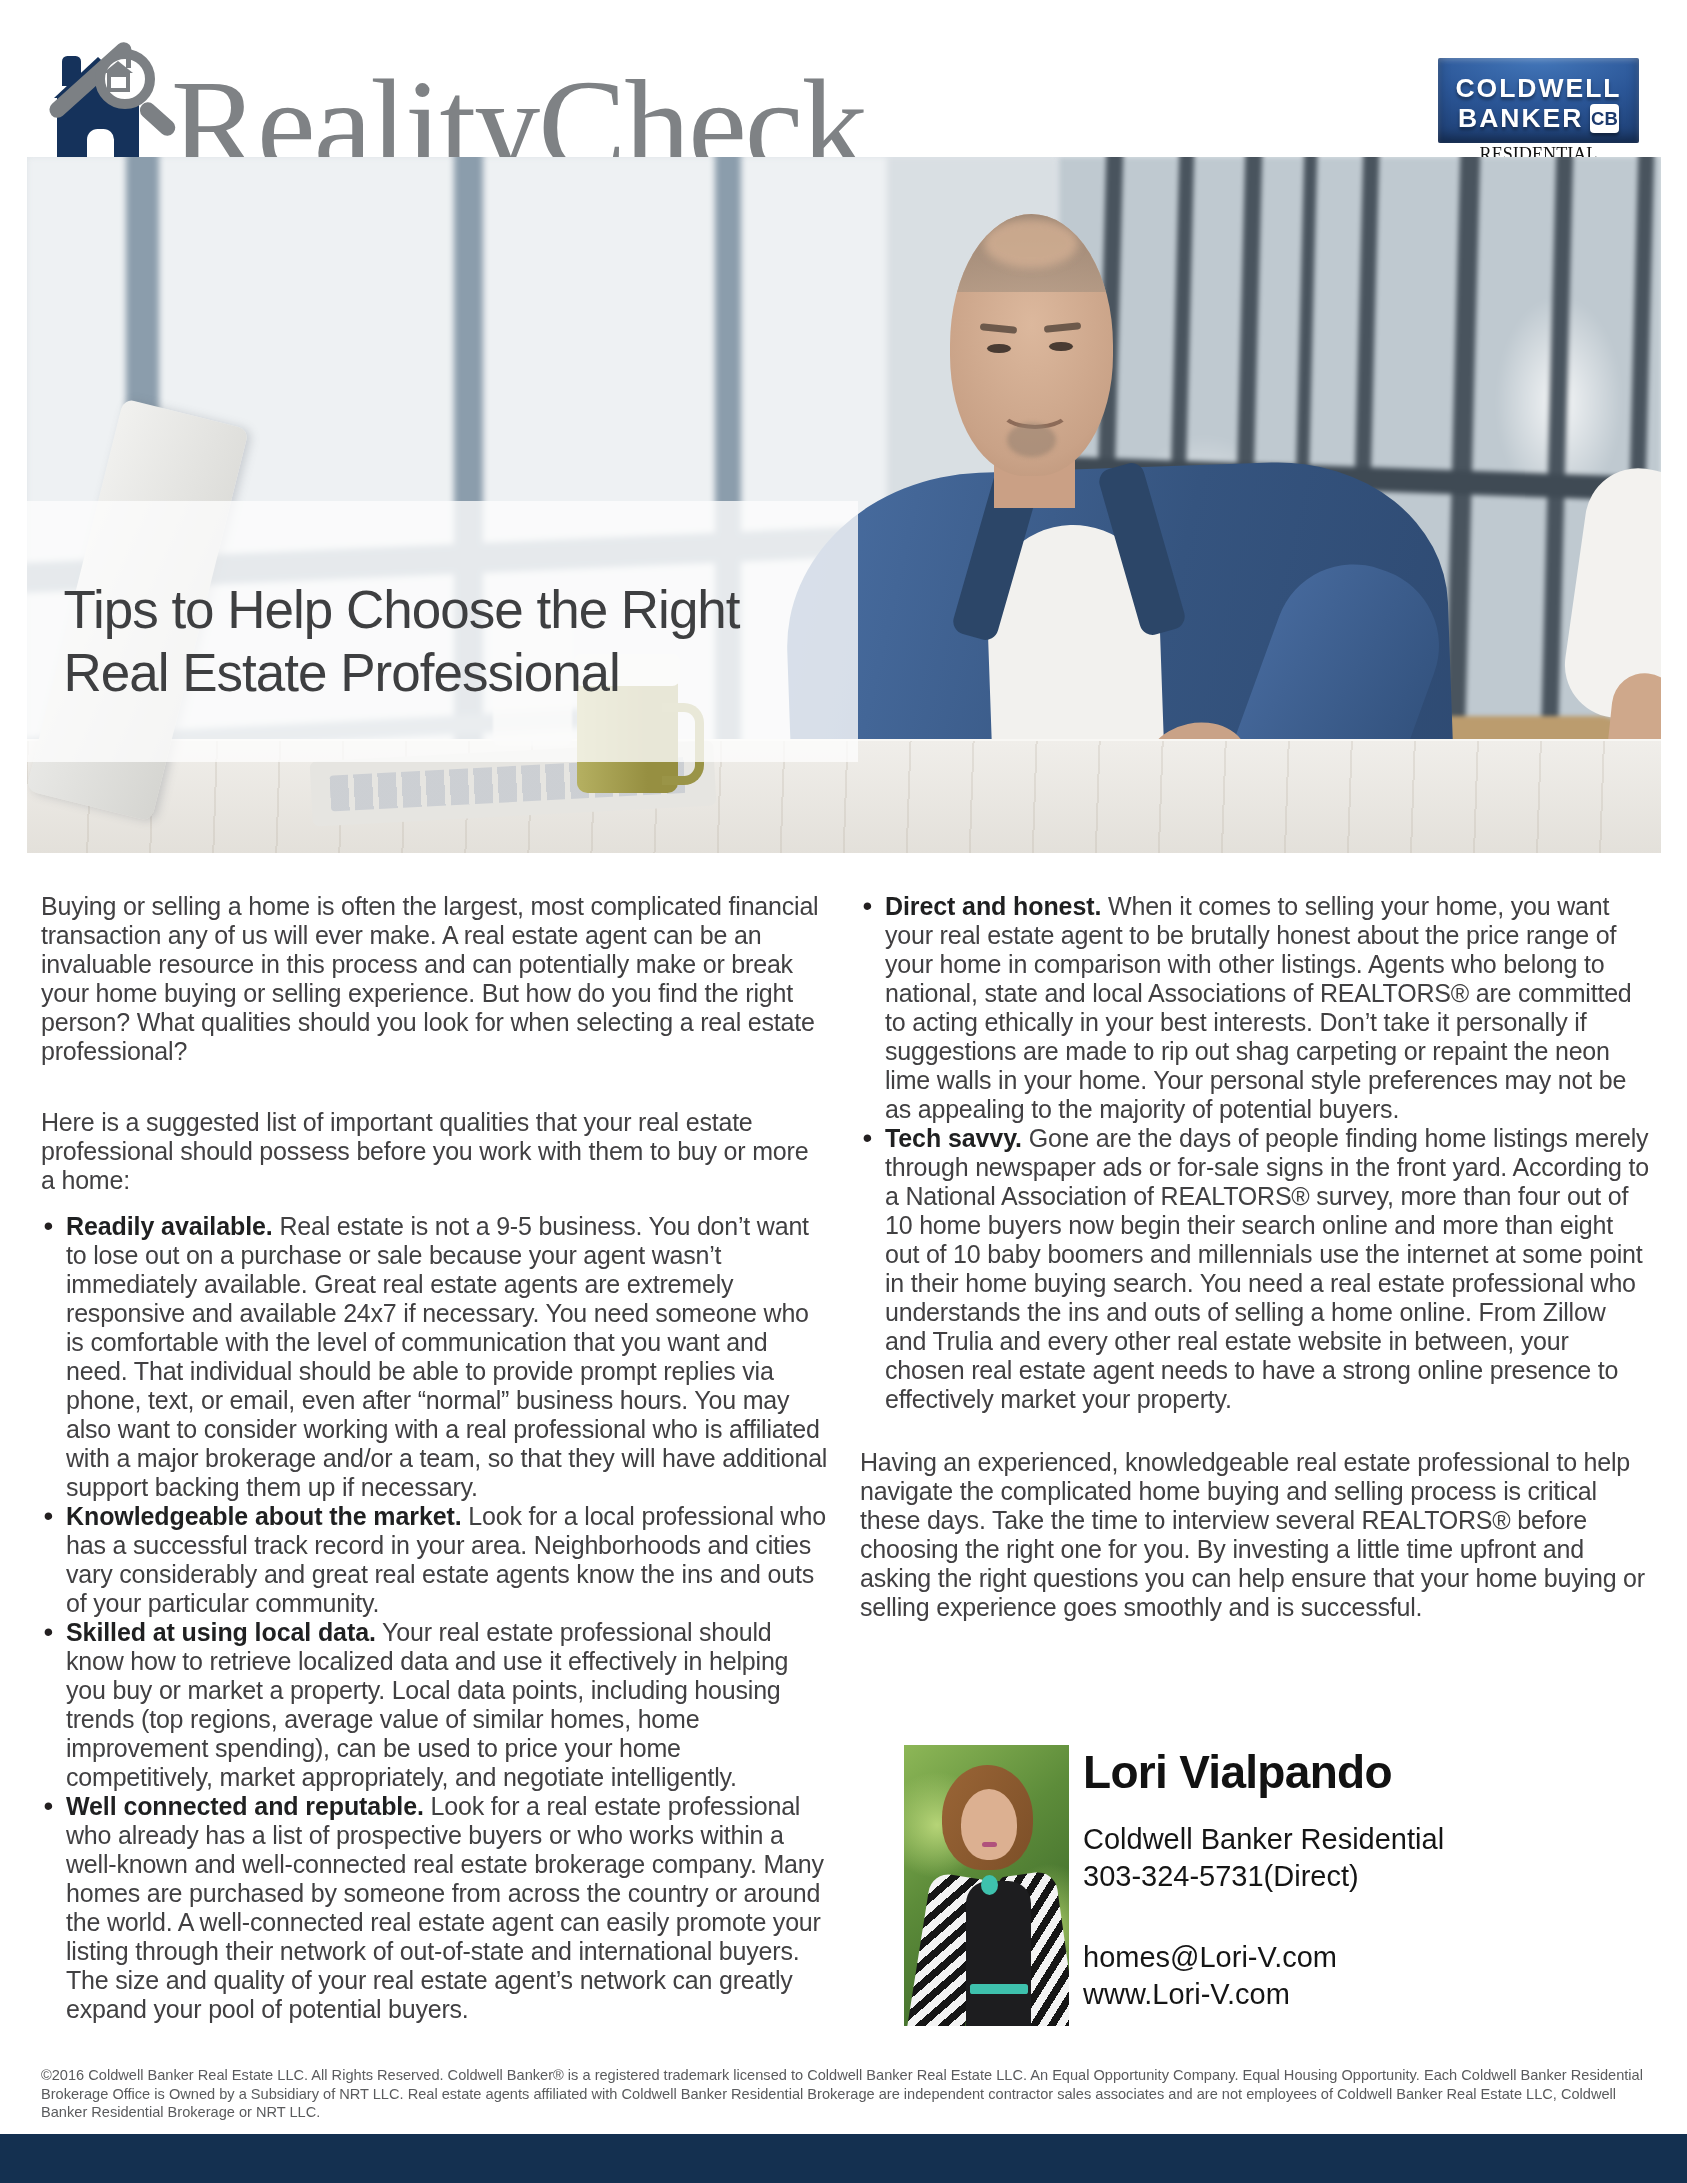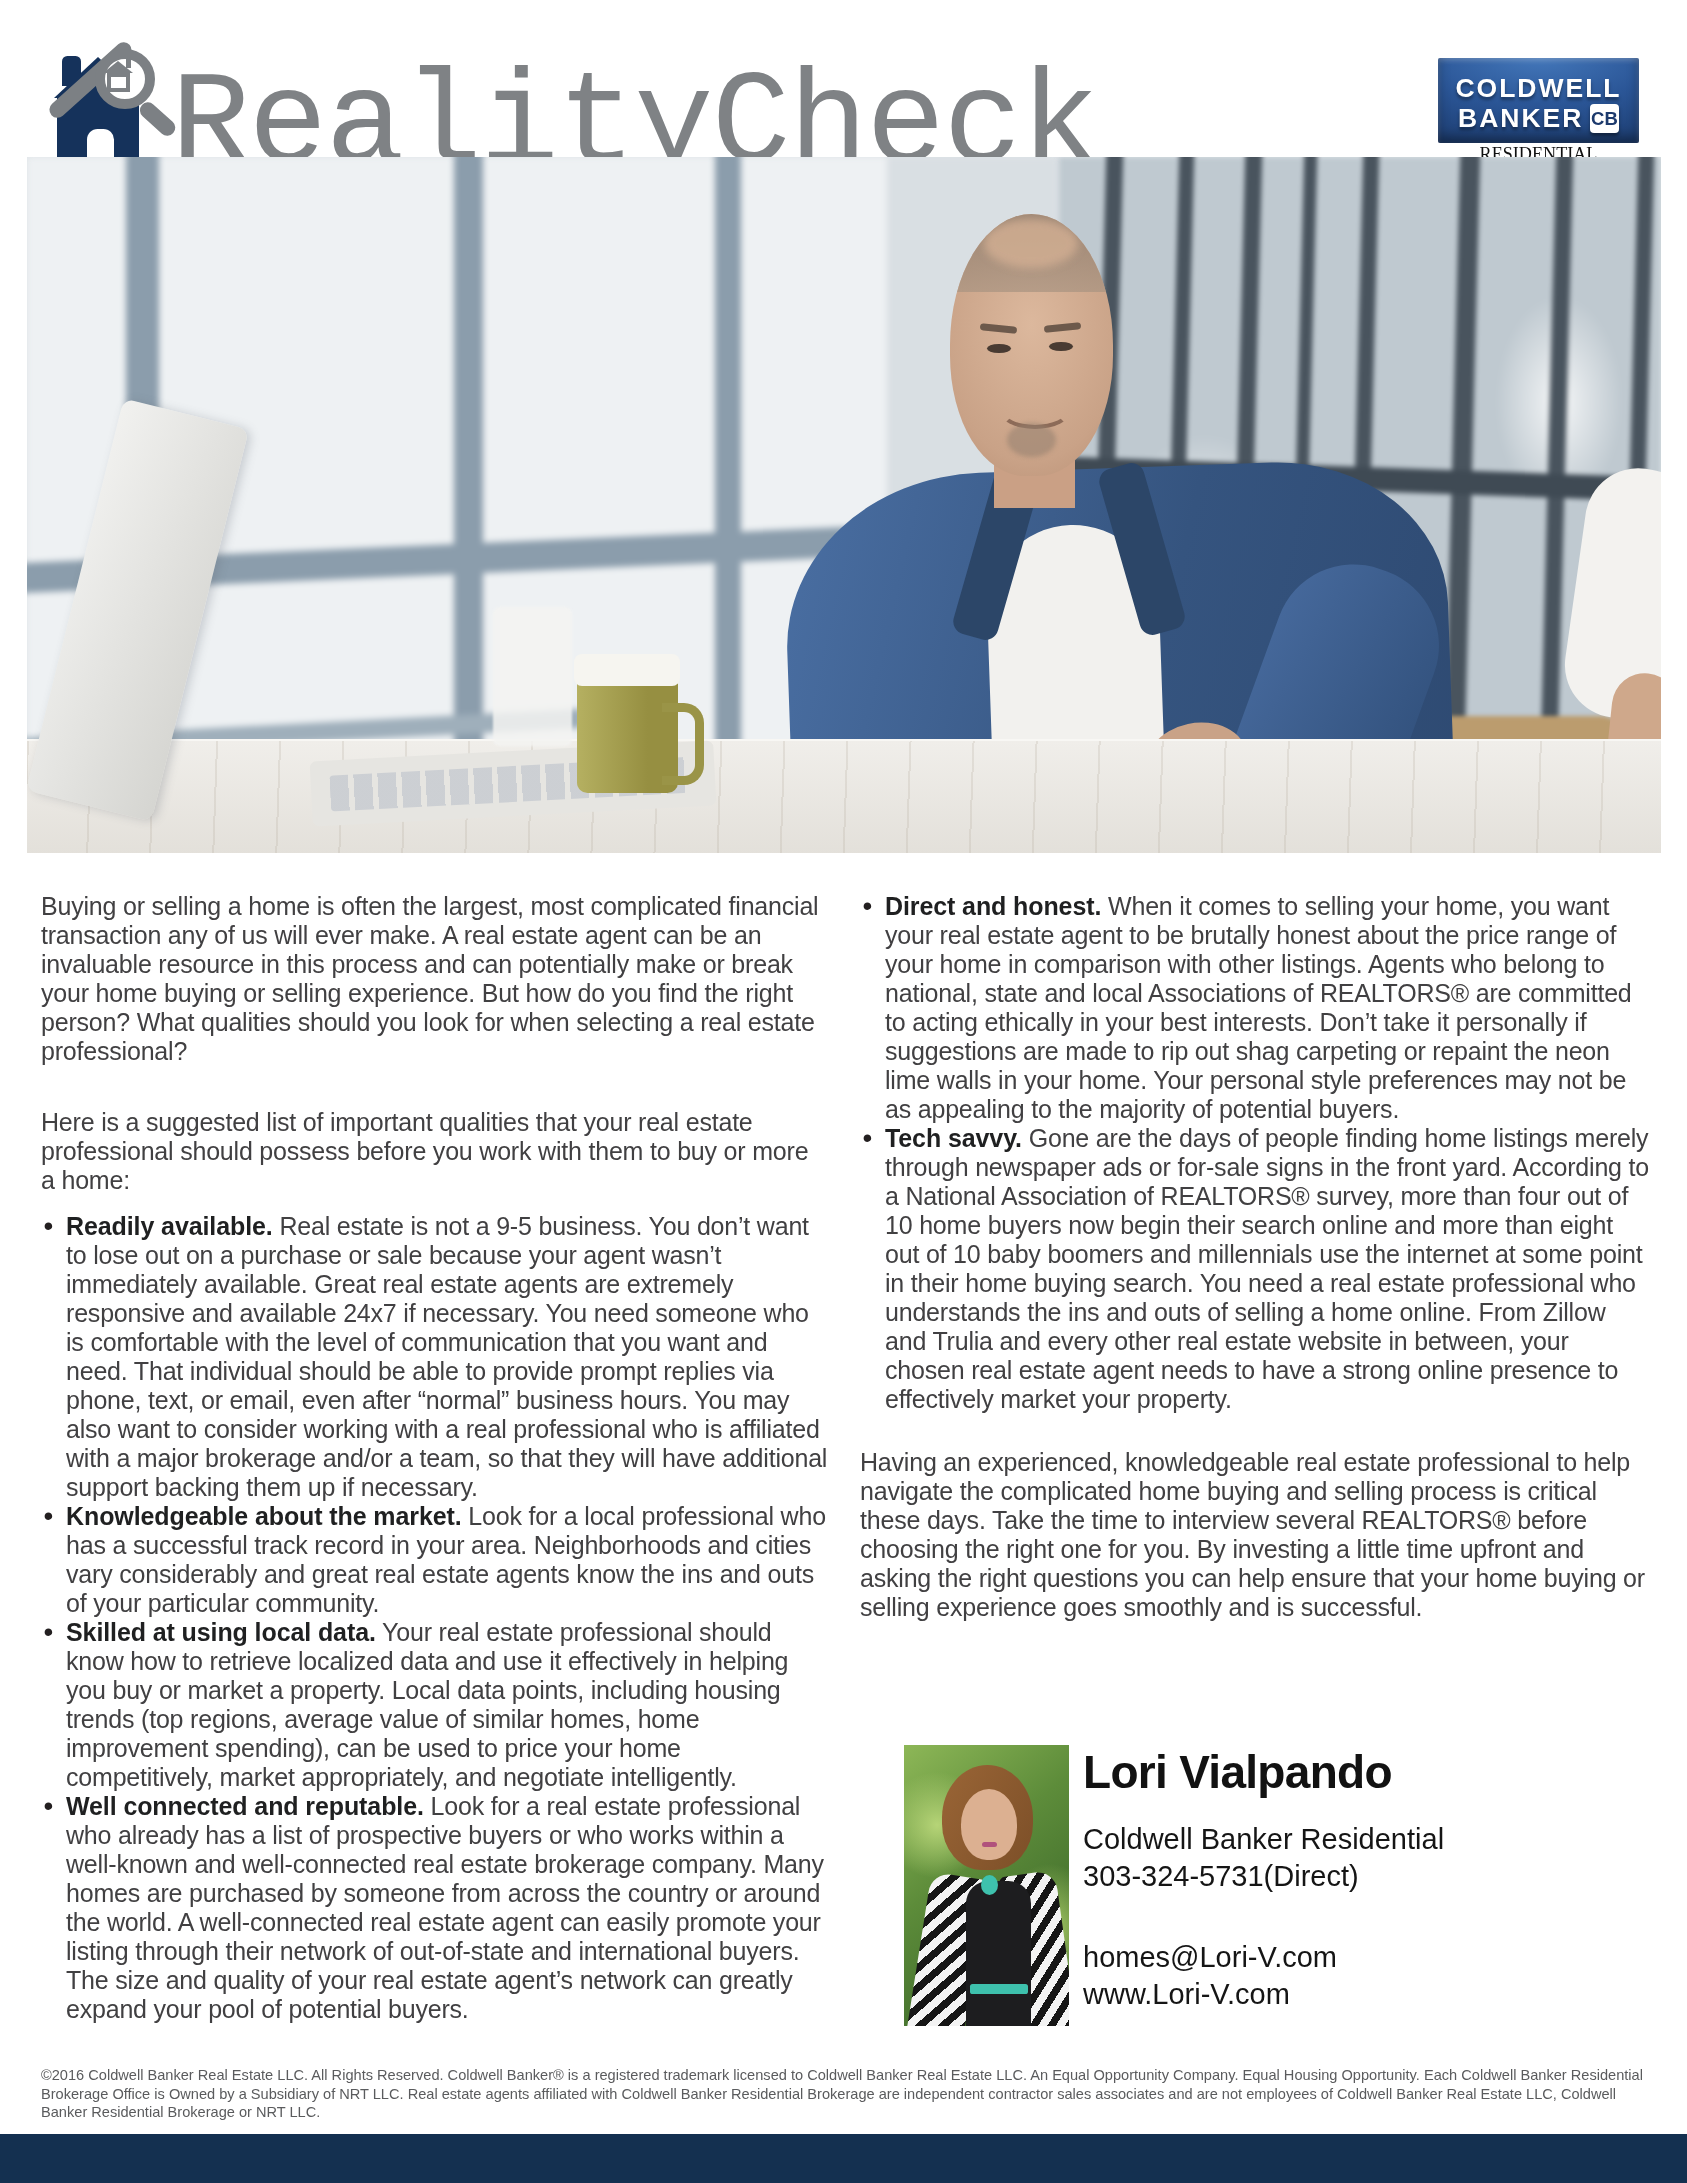--- a/index.html
+++ b/index.html
@@ -17,21 +17,21 @@
   .house-body{left:20px;top:56px;width:82px;height:78px;background:#15325b;border-radius:0 0 13.2px 13.2px;}
   .house-door{left:50px;top:89px;width:26.5px;height:45px;background:#ffffff;border-radius:10.6px 10.6px 0 0;}
   .mag-ring{left:58px;top:9.3px;width:40px;height:40px;background:#ffffff;border:10px solid #7c8084;
             border-radius:50%;}
   .mag-handle{left:105px;top:57px;width:42px;height:16px;background:#7c8084;border-radius:8px;
               transform:rotate(42deg);transform-origin:left center;}
   .mini-roof{left:66px;top:21px;width:0;height:0;border-left:15px solid transparent;
              border-right:15px solid transparent;border-bottom:12px solid #7c8084;}
   .mini-chimney{left:89px;top:17px;width:5.3px;height:10.6px;background:#7c8084;}
   .mini-body{left:70px;top:33px;width:14.6px;height:10.6px;background:#ffffff;border:4px solid #7c8084;}
-  .wordmark{left:171px;top:60px;font-family:Liberation Mono, monospace;
+  .wordmark{left:171px;top:60px;font-family:Liberation Serif, serif;
             font-size:132px;line-height:132px;letter-spacing:-2px;color:#7f8285;text-align:right;}
 
   
   .cb-box{left:1438px;top:58px;width:201px;height:85px;border-radius:2px;
           background:radial-gradient(130% 120% at 50% 0%,#4377ba 0%,#2b5697 45%,#1a3869 100%);
           box-shadow:inset 0 -6.6px 12px rgba(0,0,0,.35), inset 0 2.6px 5.3px rgba(255,255,255,.25);
           color:#fff;text-align:center;}
   .cb-line1{margin-top:16px;font-size:26.5px;line-height:29px;font-weight:800;letter-spacing:2px;
             text-shadow:0 2.6px 3.3px rgba(0,0,0,.4);}
   .cb-row{display:flex;align-items:center;justify-content:center;gap:6.6px;}
@@ -239,20 +239,26 @@
     <div class="abs lap-lid"></div>
     <div class="abs pencup"></div>
     <div class="abs lap-base">
         <div class="lap-keys"></div>
       </div>
     <div class="abs mug">
       <div class="mug-lid"></div>
         <div class="mug-handle"></div>
     </div>
 
+    <div class="abs overlay">
+      <div class="hero-title">
+        <div>Tips to Help Choose the Right</div>
+        <div>Real Estate Professional</div>
+      </div>
+    </div>
   </div>
 
   <div class="abs col col-left">
     <p class="p1">Buying or selling a home is often the largest, most complicated financial transaction any of us will ever make. A real estate agent can be an invaluable resource in this process and can potentially make or break your home buying or selling experience. But how do you find the right person? What qualities should you look for when selecting a real estate professional?</p>
     <p class="p2">Here is a suggested list of important qualities that your real estate professional should possess before you work with them to buy or more a home:</p>
     <div class="bullet">
       <span class="lead">Readily available.</span>
       <span>Real estate is not a 9-5 business. You don’t want to lose out on a purchase or sale because your agent wasn’t immediately available. Great real estate agents are extremely responsive and available 24x7 if necessary. You need someone who is comfortable with the level of communication that you want and need. That individual should be able to provide prompt replies via phone, text, or email, even after “normal” business hours. You may also want to consider working with a real professional who is affiliated with a major brokerage and/or a team, so that they will have additional support backing them up if necessary.</span>
     </div>
     <div class="bullet">

